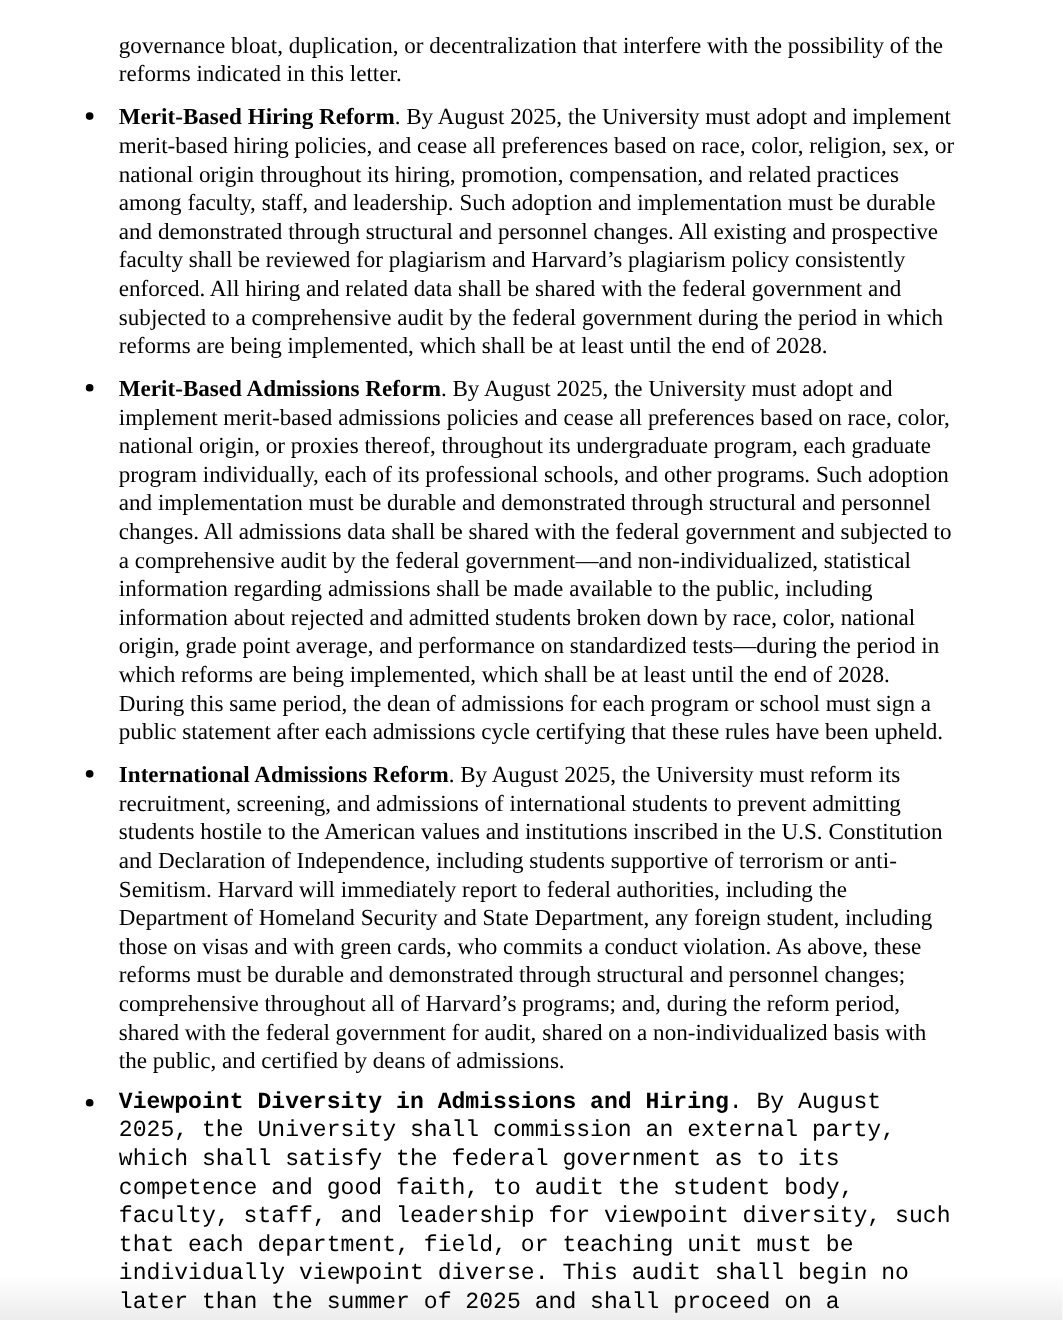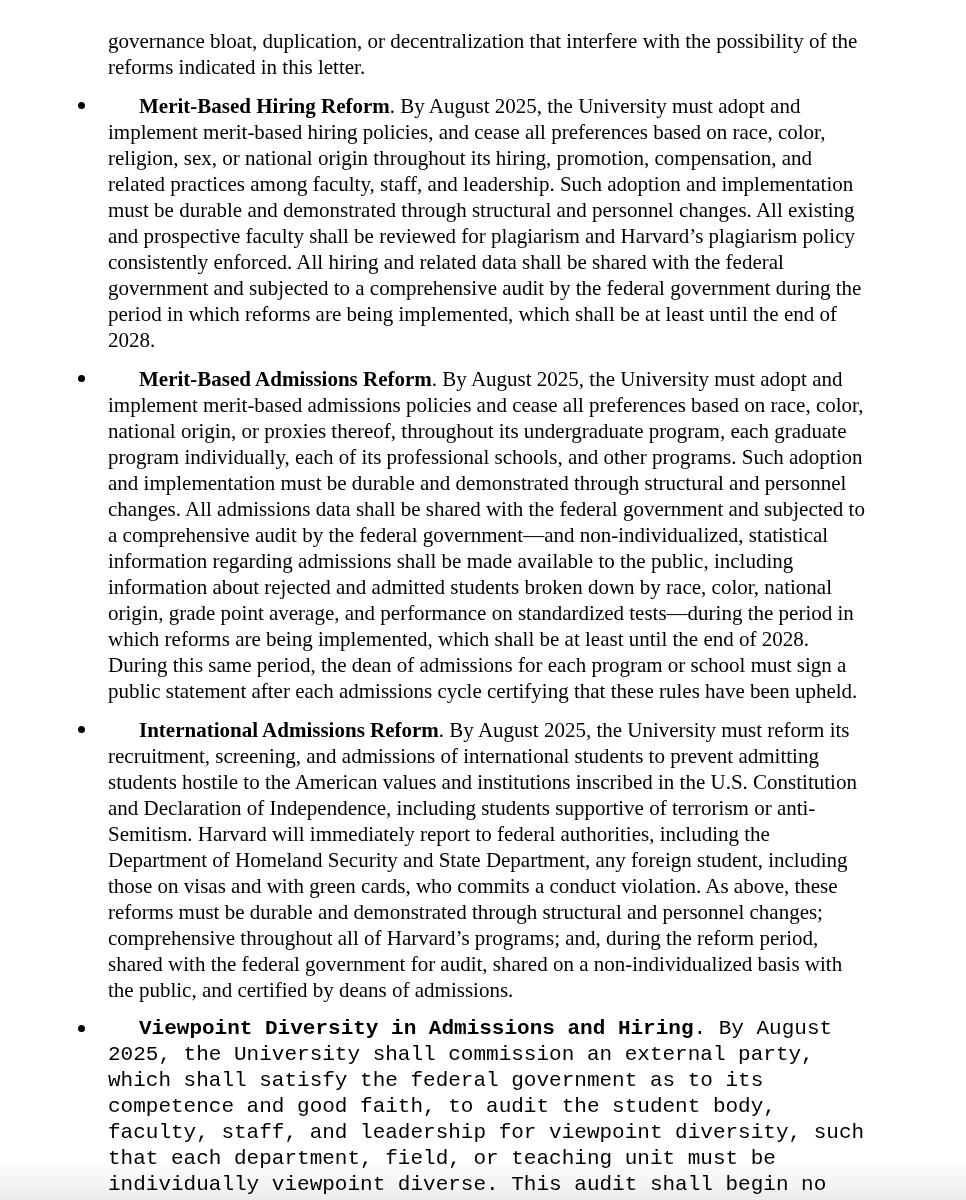--- a/index.html
+++ b/index.html
@@ -47,21 +47,20 @@
     position: absolute;
     left: -30px;
     top: 9px;
     width: 7px;
     height: 7px;
     border-radius: 50%;
     background: #000000;
   }
   .item-title {
     font-weight: bold;
-    margin-left: 31px;
   }
 </style>
 </head>
 <body>
 
 <div class="page">
   <div class="content">
 
     <p class="continuation">governance bloat, duplication, or decentralization that interfere with the possibility of the reforms indicated in this letter.</p>
 

